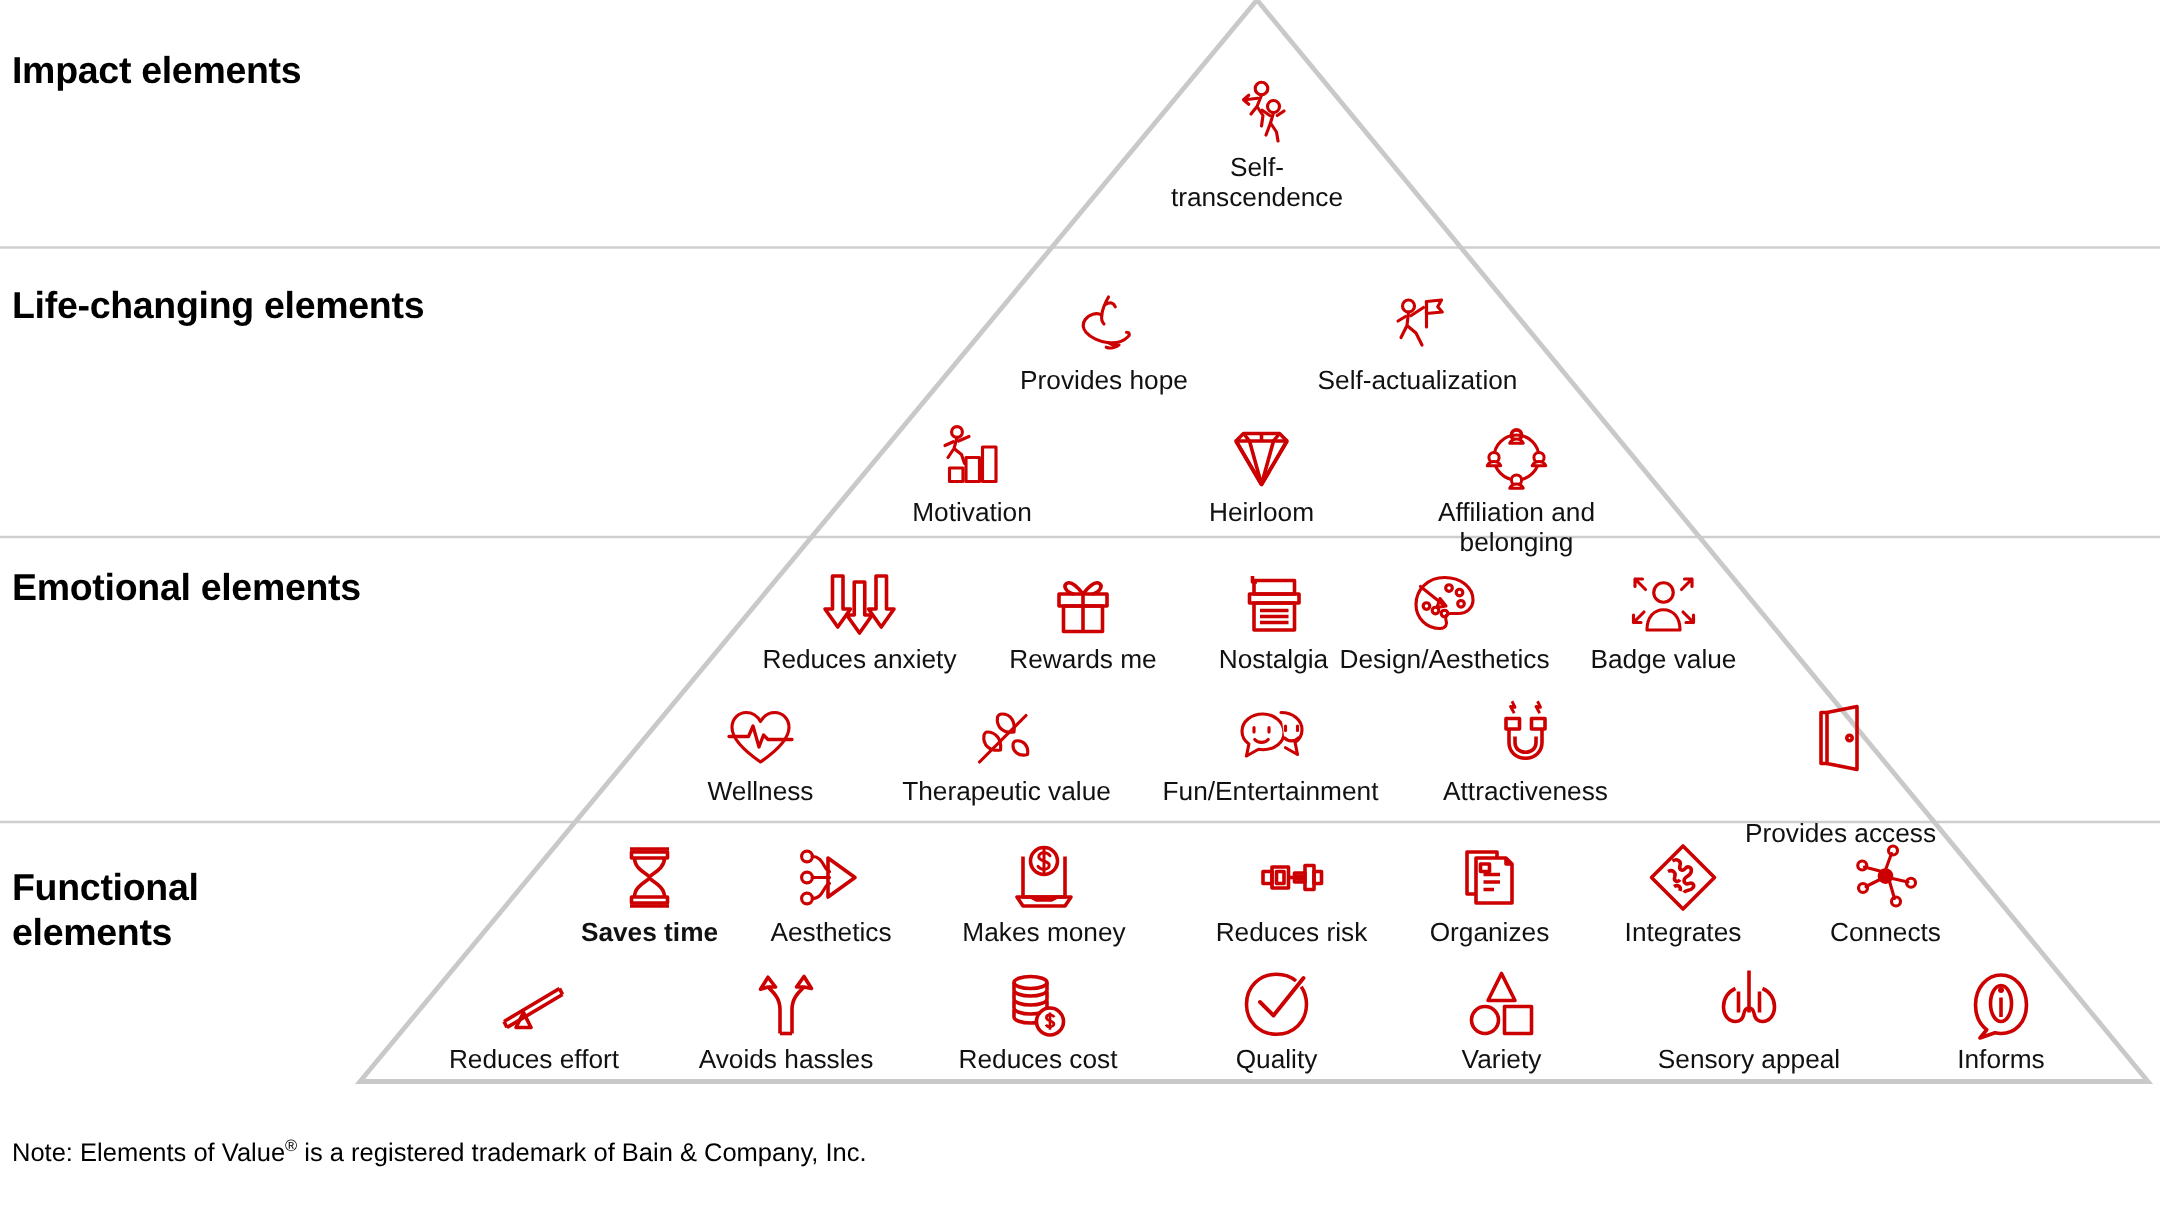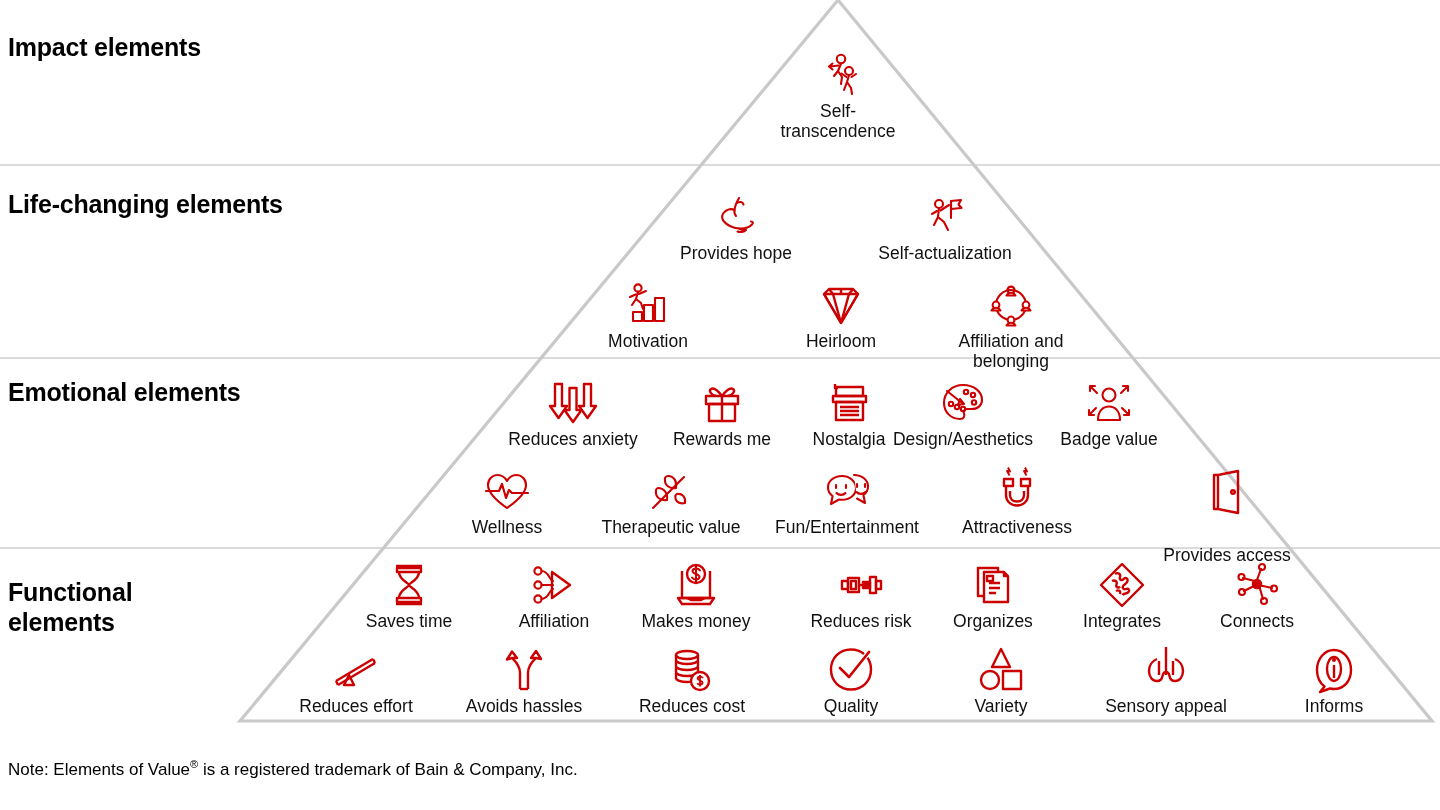--- a/index.html
+++ b/index.html
@@ -282,21 +282,21 @@
           <svg viewBox="0 0 54 50">
             <g fill="none" stroke="#CC0000" stroke-width="2.4" stroke-linejoin="round">
 <path d="M18 9 L18 43 L38 47 L38 5 Z"></path>
 <path d="M18 43 L14 43 L14 9 L18 9"></path>
 <circle cx="33" cy="26" r="1.8"></circle>
             </g>
           </svg>
         </span>
         <span class="lbl">Provides access</span>
       </div>
-      <div class="el" style="left: 319px; top: 560px; width: 180px;">
+      <div class="el" style="left: 343px; top: 560px; width: 180px; font-weight: bold;">
         <span class="ico">
           <svg viewBox="0 0 54 50">
             <g fill="none" stroke="#CC0000" stroke-width="2.4" stroke-linejoin="round">
 <path d="M14 6 L40 6 M14 44 L40 44"></path>
 <rect x="15" y="8" width="24" height="4"></rect>
               <rect x="15" y="38" width="24" height="4"></rect>
 <path d="M17 12 C17 20 27 23 27 25 C27 27 17 30 17 38"></path>
 <path d="M37 12 C37 20 27 23 27 25 C27 27 37 30 37 38"></path>
             </g>
           </svg>
@@ -308,21 +308,21 @@
           <svg viewBox="0 0 54 50">
             <g fill="none" stroke="#CC0000" stroke-width="2.1" stroke-linecap="round" stroke-linejoin="round">
 <circle cx="11" cy="11" r="3.6"></circle>
               <circle cx="11" cy="25" r="3.6"></circle>
               <circle cx="11" cy="39" r="3.6"></circle>
 <path d="M14.5 11 C22 11 22 20 26 21 M14.5 25 L26 25 M14.5 39 C22 39 22 30 26 29"></path>
 <path d="M25 12 L43 25 L25 38 Z" fill="none" stroke="#CC0000" stroke-width="2.4" stroke-linejoin="round"></path>
             </g>
           </svg>
         </span>
-        <span class="lbl">Affiliation</span>
+        <span class="lbl">Aesthetics</span>
       </div>
       <div class="el" style="left: 606px; top: 560px; width: 180px;">
         <span class="ico">
           <svg viewBox="0 0 54 50">
             <g fill="none" stroke="#CC0000" stroke-width="2.4" stroke-linejoin="round">
 <path d="M13 11 L13 38 L41 38 L41 11"></path>
 <path d="M9 38 L45 38 L41 44 L13 44 Z"></path>
 <path d="M18 38 L22 40 L32 40 L36 38"></path>
 <circle cx="27" cy="14" r="9" fill="#fff"></circle>
 <path d="M31 10.5 C30 9 28.5 8.5 27 8.5 C25 8.5 23.5 9.6 23.5 11.2 C23.5 14.5 30.5 13.5 30.5 16.8 C30.5 18.4 29 19.5 27 19.5 C25.3 19.5 23.8 18.8 23 17.5" stroke-width="2" stroke-linecap="round"></path>

